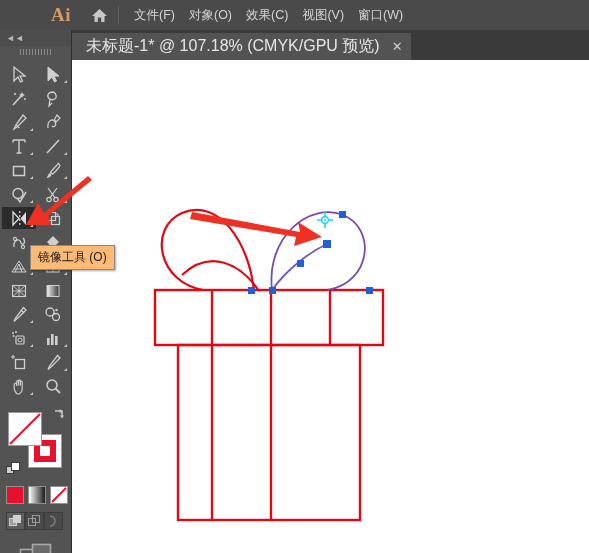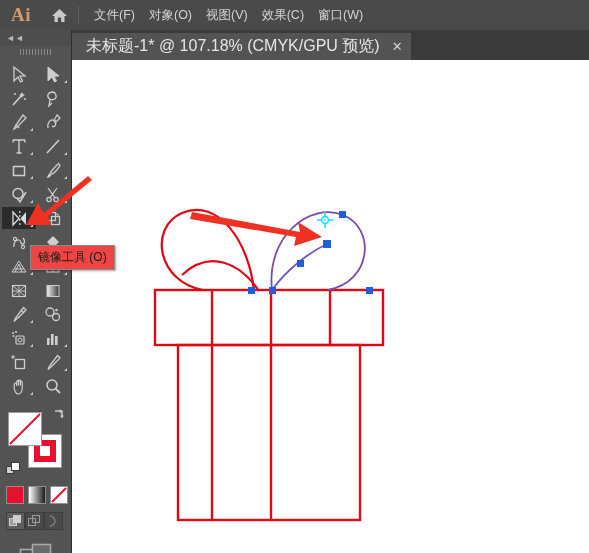--- a/index.html
+++ b/index.html
@@ -13,21 +13,21 @@
 
   
   #menubar{
     position:absolute; left:0; top:0; width:589px; height:30px;
     background:#4a4a4a;
     display:flex; align-items:center;
   }
   #ai-logo{
     width:42px; text-align:center;
     color:#d39a6a; font-size:19px; font-weight:bold;
-    letter-spacing:.5px; font-family:"Liberation Serif","DejaVu Serif",serif;
+    letter-spacing:.5px; font-family:"Liberation Serif","DejaVu Serif",serif;margin-left:40px;
   }
   #home-btn{ width:34px; display:flex; align-items:center; justify-content:center; }
   .menu-sep{ width:1px; height:18px; background:#606060; margin:0 8px 0 2px; }
   .menu-item{
     color:#d4d4d4; font-size:12.5px; padding:4px 7px; white-space:nowrap;
   }
 
   
   #tabbar{
     position:absolute; left:0; top:30px; width:589px; height:30px;
@@ -101,43 +101,43 @@
     width:19px; height:18px; background:#4a4a4a;
     display:flex; align-items:center; justify-content:center;
     border:1px solid #3d3d3d;
   }
   .draw-btn.active{ background:#5f5f5f; }
   #screenmode{ position:absolute; left:0; top:140px; width:72px; display:flex; justify-content:center; }
 
   
   #tooltip{
     position:absolute; left:30px; top:245px;
-    background:#ef4444; border:1px solid #8a8a8a;
+    background:#fdba74; border:1px solid #8a8a8a;
     color:#1c1c1c; font-size:12px;
     padding:3px 7px; white-space:nowrap;
     box-shadow:1px 1px 2px rgba(0,0,0,.35);
     z-index:50;
   }
 </style>
 </head>
 <body>
 
 <div id="menubar">
   <div id="ai-logo">Ai</div>
   <div id="home-btn">
     <svg width="17" height="15" viewBox="0 0 17 15">
       <path d="M8.5 1 L16 8 L13.5 8 L13.5 14 L10.2 14 L10.2 9.5 L6.8 9.5 L6.8 14 L3.5 14 L3.5 8 L1 8 Z" fill="#c9c9c9"></path>
     </svg>
   </div>
   <div class="menu-sep"></div>
   <div id="menu-items" style="display:flex;align-items:flex-start;">
       <div class="menu-item">文件(F)</div>
       <div class="menu-item">对象(O)</div>
+      <div class="menu-item">效果(C)</div>
       <div class="menu-item">视图(V)</div>
-      <div class="menu-item">效果(C)</div>
       <div class="menu-item">窗口(W)</div>
     </div>
 </div>
 
 <div id="tabbar">
   <div id="doc-tab">
     <span id="doc-tab-title">未标题-1* @ 107.18% (CMYK/GPU 预览)</span>
     <span id="doc-tab-close">✕</span>
   </div>
 </div>

